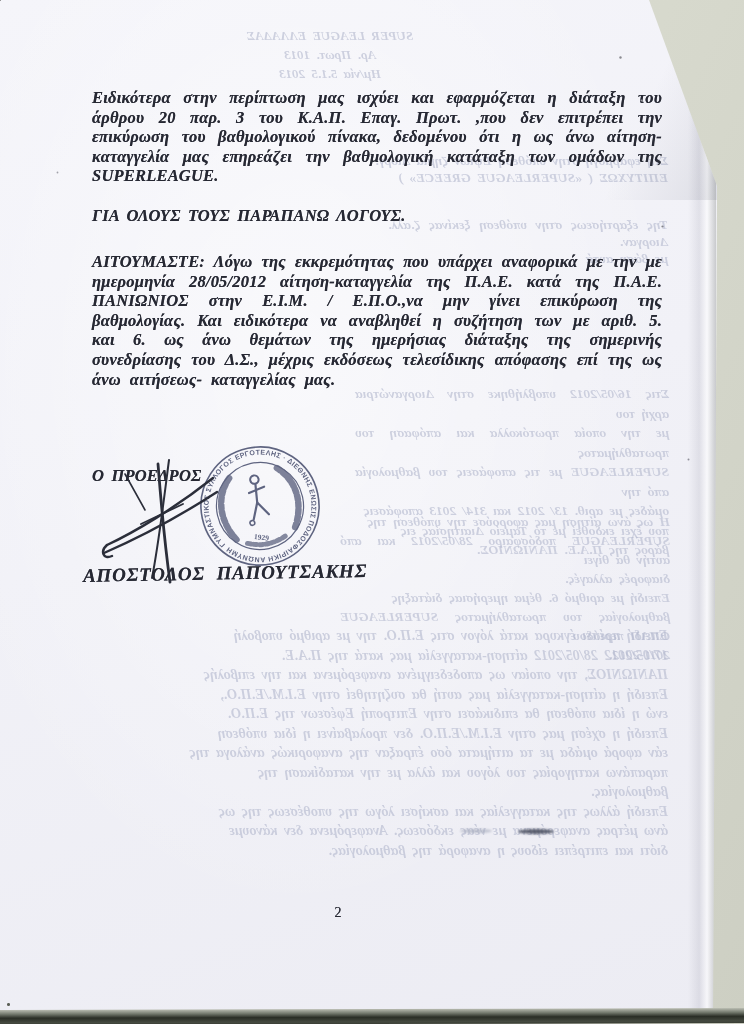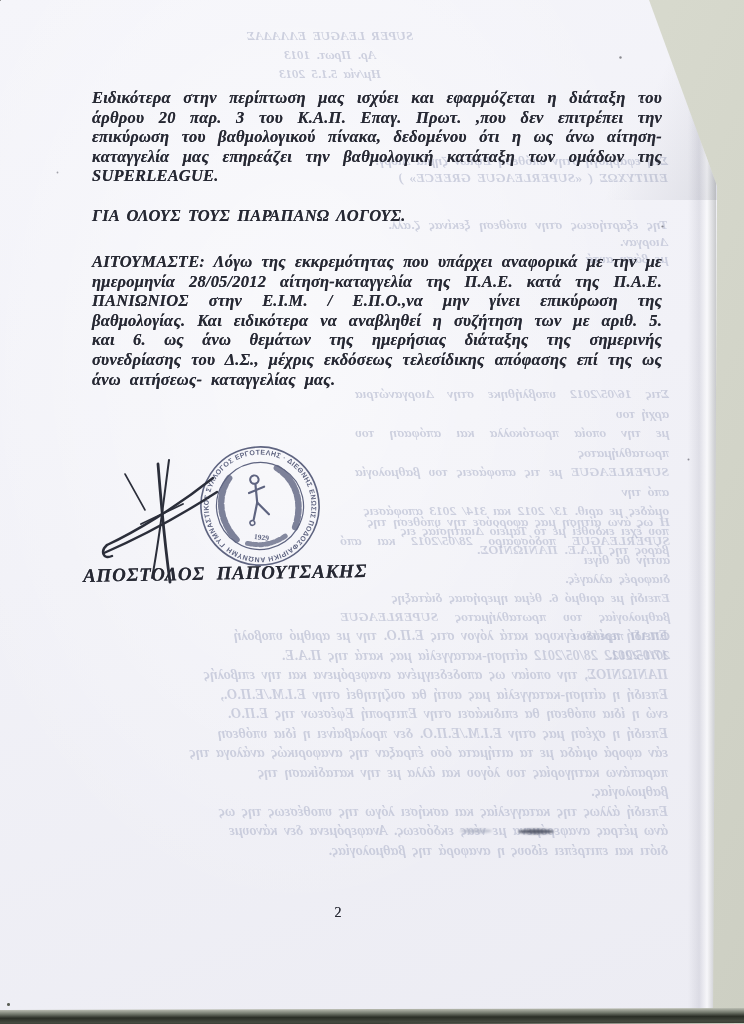--- a/index.html
+++ b/index.html
@@ -98,20 +98,21 @@
 διότι και επιτρέπει είδους η αναφορά της βαθμολογίας.</div>
 
     <div class="ink" style="left:92px;top:88px;width:570px;">Ειδικότερα στην περίπτωση μας ισχύει και εφαρμόζεται η διάταξη του άρθρου 20 παρ. 3 του Κ.Α.Π. Επαγ. Πρωτ. ,που δεν επιτρέπει την επικύρωση του βαθμολογικού πίνακα, δεδομένου ότι η ως άνω αίτηση- καταγγελία μας επηρεάζει την βαθμολογική κατάταξη των ομάδων της SUPERLEAGUE.</div>
 
     <div class="ink heading" style="left:92px;top:206px;width:570px;text-align:left;">ΓΙΑ ΟΛΟΥΣ ΤΟΥΣ ΠΑΡΑΠΑΝΩ ΛΟΓΟΥΣ.</div>
 
     <div class="ink" style="left:92px;top:252px;width:570px;">ΑΙΤΟΥΜΑΣΤΕ: Λόγω της εκκρεμότητας που υπάρχει αναφορικά με την με ημερομηνία 28/05/2012 αίτηση-καταγγελία της Π.Α.Ε. κατά της Π.Α.Ε. ΠΑΝΙΩΝΙΟΣ στην Ε.Ι.Μ. / Ε.Π.Ο.,να μην γίνει επικύρωση της βαθμολογίας. Και ειδικότερα να αναβληθεί η συζήτηση των με αριθ. 5. και 6. ως άνω θεμάτων της ημερήσιας διάταξης της σημερινής συνεδρίασης του Δ.Σ., μέχρις εκδόσεως τελεσίδικης απόφασης επί της ως άνω αιτήσεως- καταγγελίας μας.</div>
 
 
 
+    <div class="ink heading" style="left:92px;top:466px;width:300px;text-align:left;">Ο ΠΡΟΕΔΡΟΣ</div>
 
     <svg class="stamp" viewBox="0 0 140 140">
       <g transform="rotate(-12 70 70)" fill="none" stroke="#4a5070">
         <circle cx="70" cy="70" r="59" stroke-width="1.6"></circle>
         <circle cx="70" cy="70" r="43.5" stroke-width="1.2"></circle>
 
         <path d="M40 98 C27 76 29 52 46 36" stroke-width="6.5" stroke-dasharray="4 3" stroke-linecap="round" opacity=".8"></path>
         <path d="M100 98 C113 76 111 52 94 36" stroke-width="6.5" stroke-dasharray="4 3" stroke-linecap="round" opacity=".8"></path>
         <path d="M50 104 Q70 113 90 104" stroke-width="5" stroke-dasharray="3.5 2.5" stroke-linecap="round" opacity=".75"></path>
 

